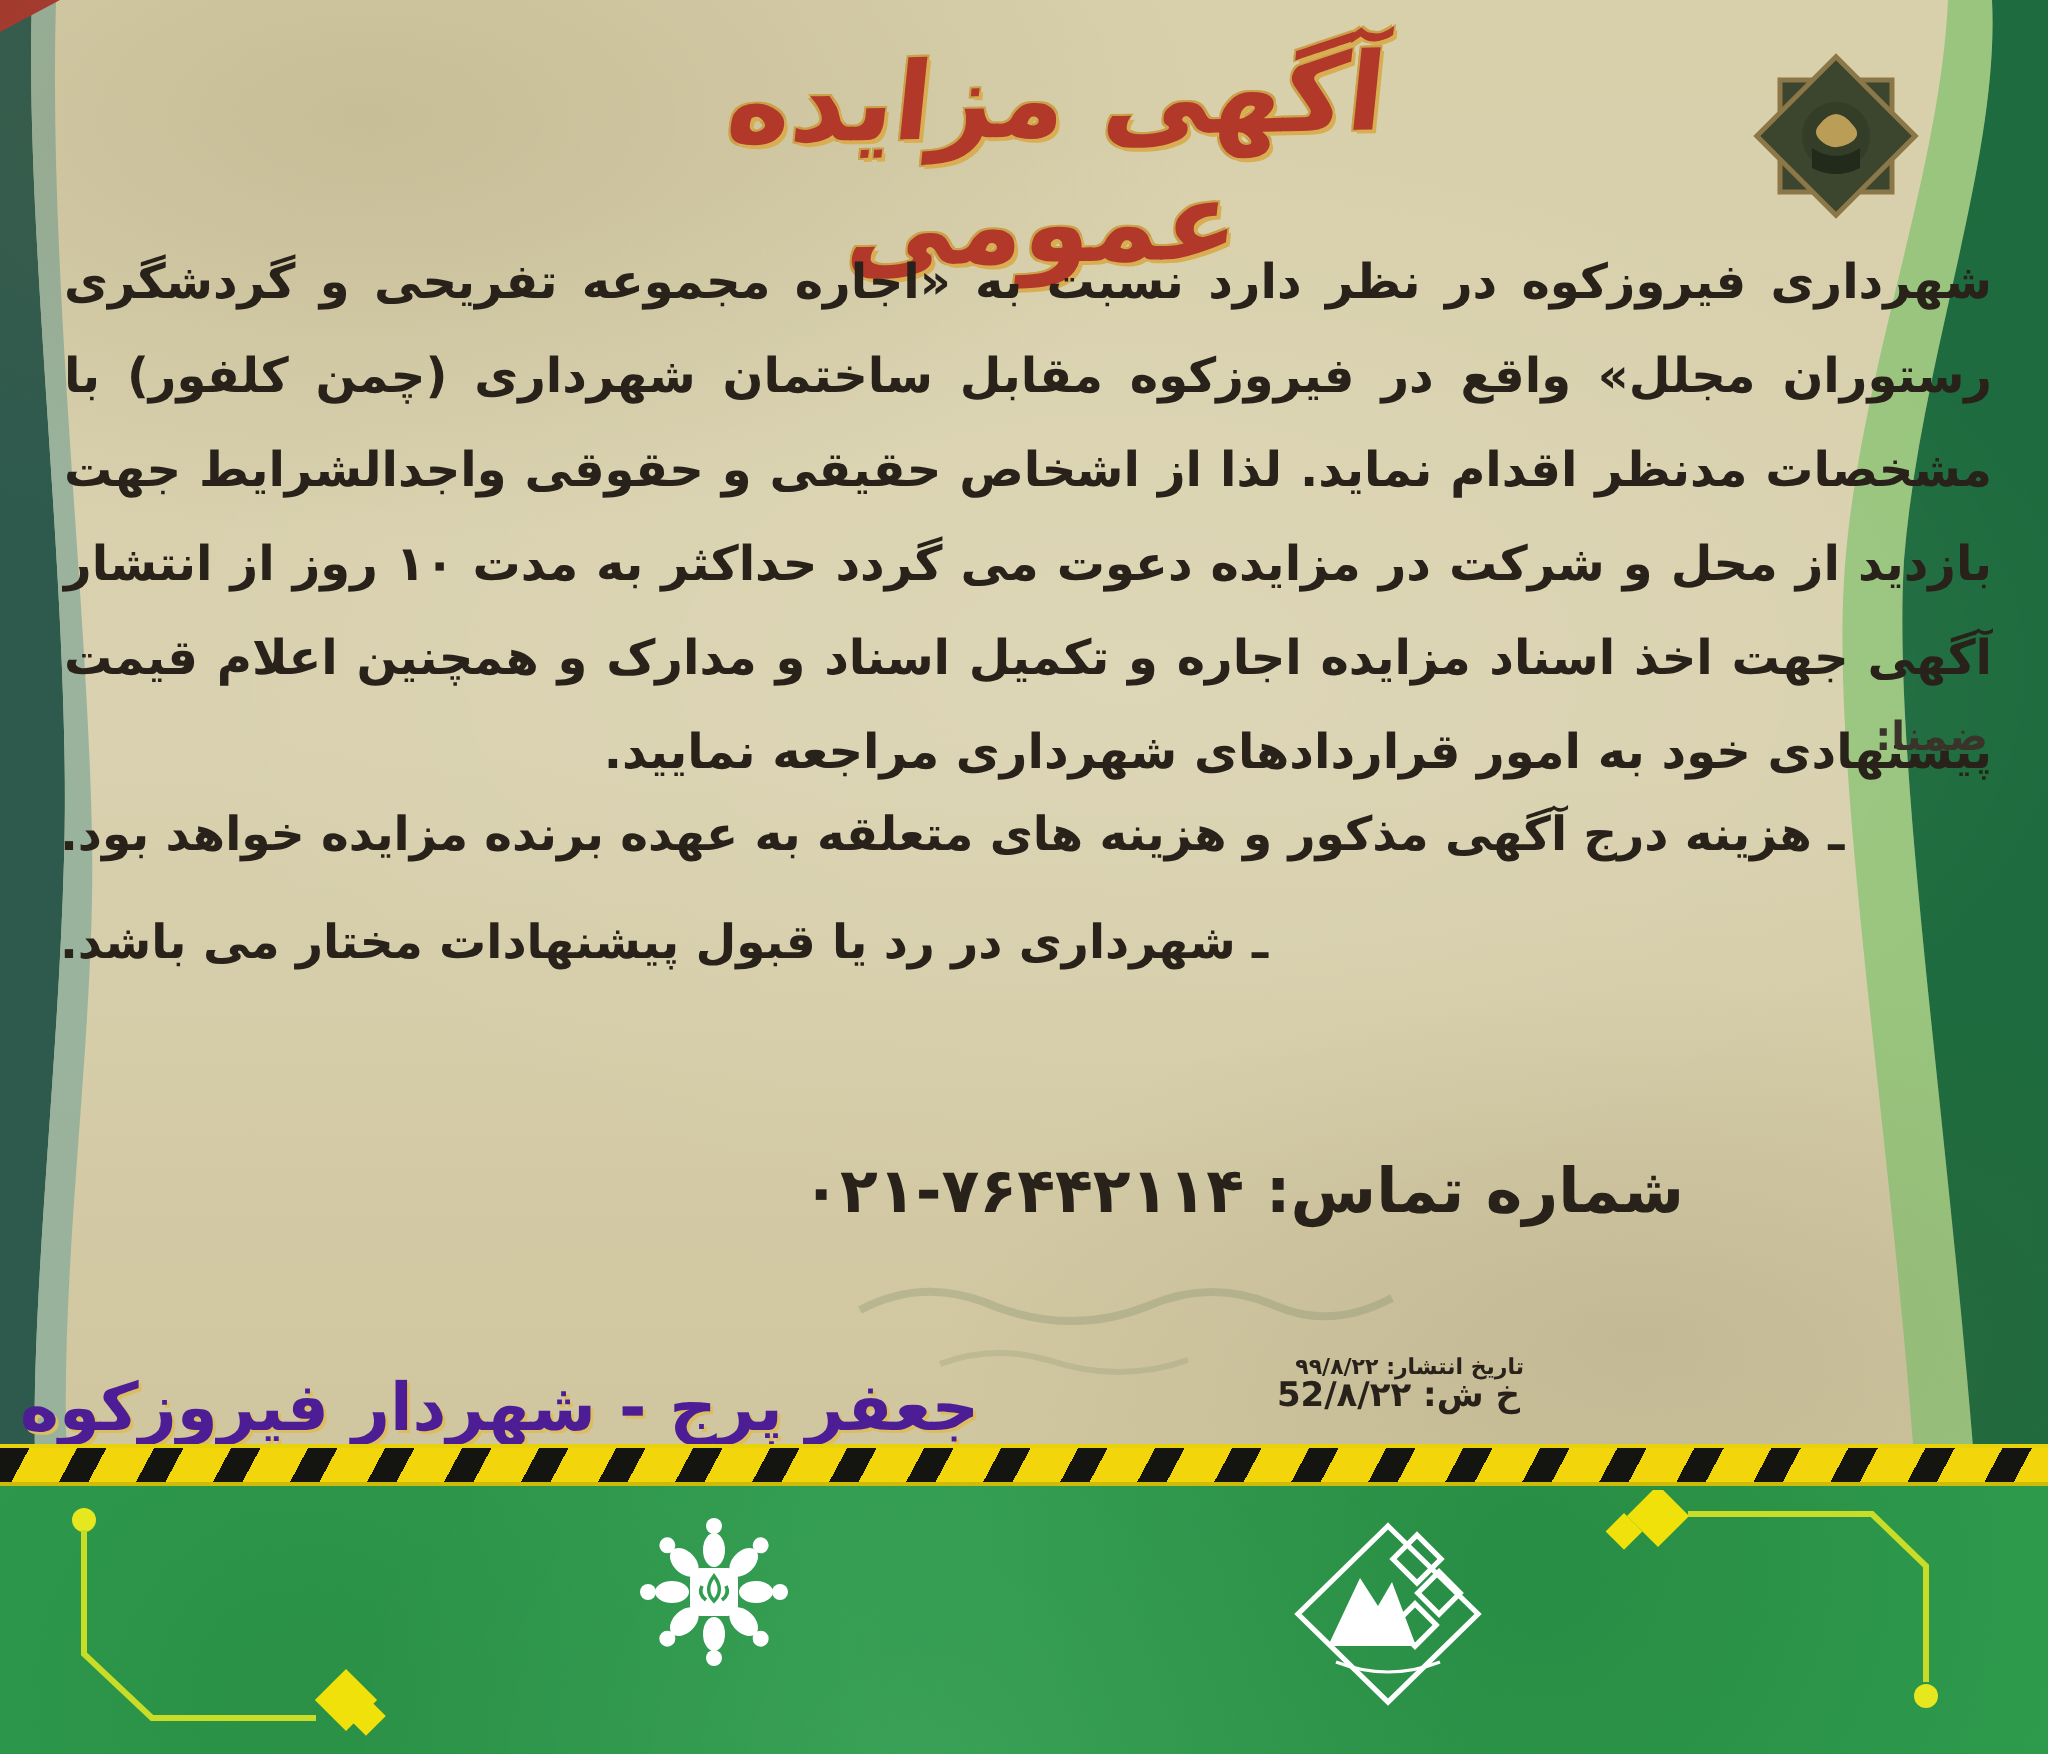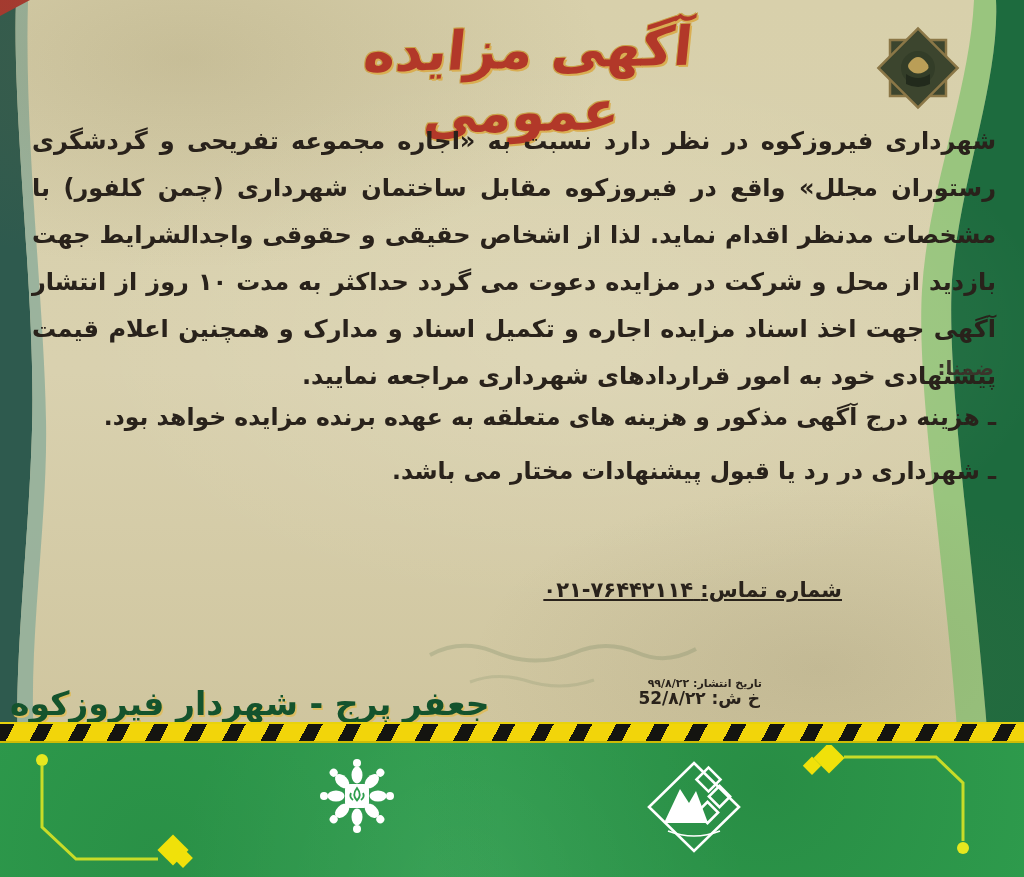--- a/index.html
+++ b/index.html
@@ -20,29 +20,29 @@
   .headline{position:absolute;left:255px;top:18px;width:540px;text-align:center;
     direction:rtl;font-size:54px;font-weight:bold;color:#b23829;
     transform:skewX(-7deg) rotate(-1.2deg);letter-spacing:1px;
     text-shadow:2px 2px 0 #d9ae52,-1px -1px 0 #caa149,1px -1px 0 #caa149,-1px 1px 0 #caa149;}
 
   
   .fa{direction:rtl;color:#29221b;font-weight:bold;}
   .para{position:absolute;right:28px;top:118px;width:964px;font-size:24px;
         line-height:47px;text-align:justify;text-align-last:right;}
   .zemna{position:absolute;right:30px;top:356px;font-size:20px;font-weight:600;color:#3a332a;}
-  .note{position:absolute;right:28px;width:966px;font-size:23.5px;line-height:46px;text-align:right;}
-  .note-1{top:394px;} .note-2{top:448px;padding-left:35px;} .note-3{top:494px;text-align:justify;text-align-last:right;}
-  .phone-line{position:absolute;right:182px;top:578px;font-size:21px;text-decoration:underline;}
+  .note{position:absolute;right:28px;width:966px;font-size:23.5px;line-height:46px;text-align:left;}
+  .note-1{top:394px;} .note-2{top:448px;} .note-3{top:494px;text-align:justify;text-align-last:right;}
+  .phone-line{position:absolute;right:182px;top:578px;font-size:31px;}
   .site-line{position:absolute;right:156px;top:622px;font-size:23px;}
   .date-line-1{position:absolute;right:262px;top:677px;font-size:11px;}
   .date-line-2{position:absolute;right:264px;top:688px;font-size:17px;}
 
   .signature{position:absolute;left:10px;top:684px;font-size:33px;font-weight:bold;
-    direction:rtl;color:#14532d;text-shadow:1.5px 1.5px 0 #ddbd62;white-space:nowrap;}
+    direction:rtl;color:#4c1d95;text-shadow:1.5px 1.5px 0 #ddbd62;white-space:nowrap;}
 
   
   .caution{position:absolute;left:0;top:722px;width:1024px;height:21px;
     background:repeating-linear-gradient(118deg,#141410 0 13px,#f2d50a 13px 34px);
     border-top:2px solid #e8d20c;border-bottom:2px solid #cdbb07;}
 
   
   .footer{position:absolute;left:0;top:743px;width:1024px;height:134px;background:#2f9e4e;
     background-image:
       radial-gradient(circle at 75% 30%, rgba(20,90,40,.25), transparent 45%),

